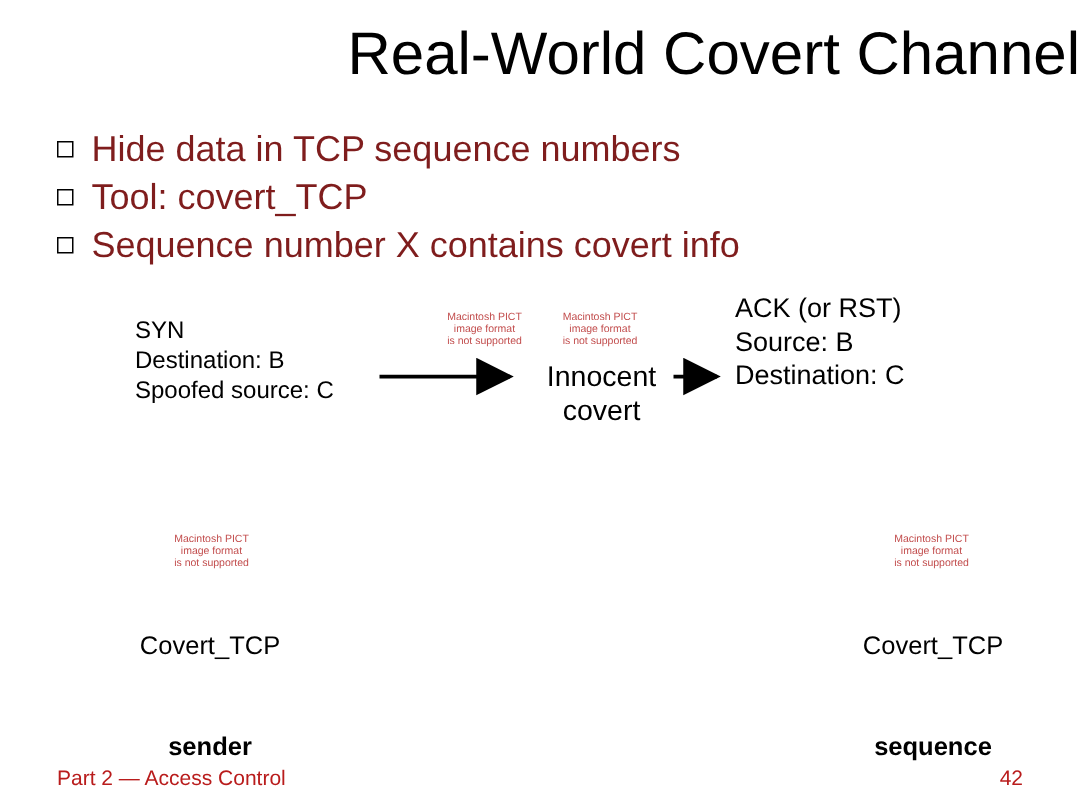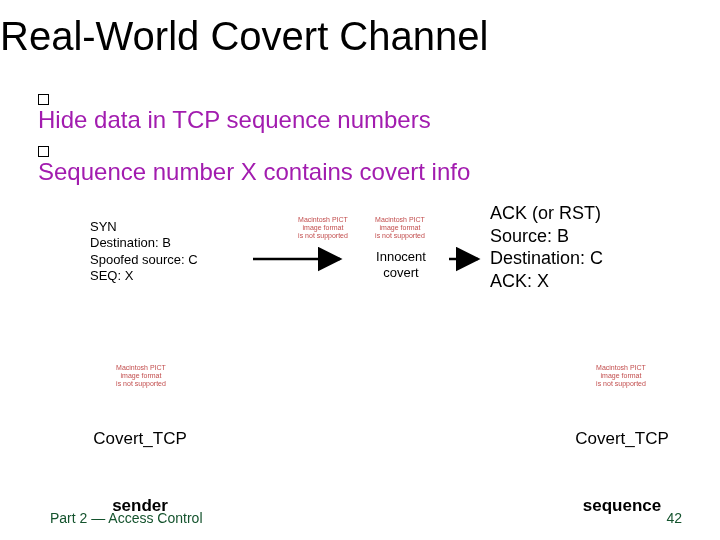--- a/index.html
+++ b/index.html
@@ -7,71 +7,70 @@
     width: 720px;
     height: 540px;
     background: #fff;
     font-family: Arial, Helvetica, sans-serif;
     position: relative;
     overflow: hidden;
   }
   .title {
     font-family: "Comic Sans MS", "Comic Sans", cursive, sans-serif;
     font-size: 40px;
-    text-align: left;
+    text-align: right;
     padding-top: 14px;
     color: #000;
   }
   .bullets {
     margin: 26px 0 0 38px;
   }
   .bullet-row {
     display: flex;
     align-items: flex-start;
     font-family: "Comic Sans MS", "Comic Sans", cursive, sans-serif;
     font-size: 24px;
     line-height: 1.25;
-    color: #a21caf;
+    color: #7f1d1d;
     margin-bottom: 2px;
-    flex-direction: column;
   }
   .bullet-marker {
     width: 11px;
     height: 11px;
     border: 1.5px solid #000;
     margin: 9px 12px 0 0;
     flex: 0 0 auto;
   }
   .diagram {
     position: relative;
     width: 720px;
     height: 300px;
   }
   .syn-block {
     position: absolute;
     left: 90px;
     top: 30px;
     font-family: Arial, sans-serif;
-    font-size: 13px;
+    font-size: 16px;
     line-height: 1.25;
   }
   .ack-block {
     position: absolute;
     left: 490px;
     top: 13px;
     font-family: Arial, sans-serif;
     font-size: 18px;
     line-height: 1.25;
   }
   .innocent {
     position: absolute;
     left: 356px;
     top: 60px;
     font-family: Arial, sans-serif;
-    font-size: 13px;
+    font-size: 19px;
     line-height: 1.2;
     text-align: center;
     width: 90px;
   }
   .sender-label {
     position: absolute;
     left: 75px;
     top: 240px;
     font-family: Arial, sans-serif;
     font-size: 17px;
@@ -99,38 +98,42 @@
     width: 66px;
     text-align: center;
     font-family: Arial, sans-serif;
     font-size: 7px;
     line-height: 1.15;
     color: #c24d4d;
   }
   .footer {
     position: absolute;
     bottom: 14px;
-    left: 50px;
+    left: 38px;
     right: 38px;
     display: flex;
     justify-content: space-between;
     font-family: Arial, sans-serif;
     font-size: 14px;
-    color: #14532d;
+    color: #b91c1c;
   }
 </style>
 </head>
 <body>
 
 <div class="title">Real-World Covert Channel</div>
 
 <div class="bullets">
   <div class="bullet-row">
     <div class="bullet-marker"></div>
     <div>Hide data in TCP sequence numbers</div>
+  </div>
+  <div class="bullet-row">
+    <div class="bullet-marker"></div>
+    <div>Tool: covert_TCP</div>
   </div>
   <div class="bullet-row">
     <div class="bullet-marker"></div>
     <div>Sequence number X contains covert info</div>
   </div>
 </div>
 
 <div class="diagram">
 
   <svg class="svgbox" width="720" height="300">
@@ -140,28 +143,26 @@
       </marker>
     </defs>
     <line x1="253" y1="70" x2="340" y2="70" stroke="#000" stroke-width="2.5" marker-end="url(#ah)"></line>
     <line x1="449" y1="70" x2="478" y2="70" stroke="#000" stroke-width="2.5" marker-end="url(#ah)"></line>
   </svg>
 
   <div class="syn-block">
     <div>SYN</div>
     <div>Destination: B</div>
     <div>Spoofed source: C</div>
-    <div>SEQ: X</div>
   </div>
 
   <div class="ack-block">
     <div>ACK (or RST)</div>
     <div>Source: B</div>
     <div>Destination: C</div>
-    <div>ACK: X</div>
   </div>
 
   <div class="innocent">
     <div>Innocent</div>
     <div>covert</div>
   </div>
 
   <div class="pict-box" style="left:290px; top:27px;">
     <div>Macintosh PICT</div>
     <div>image format</div>

